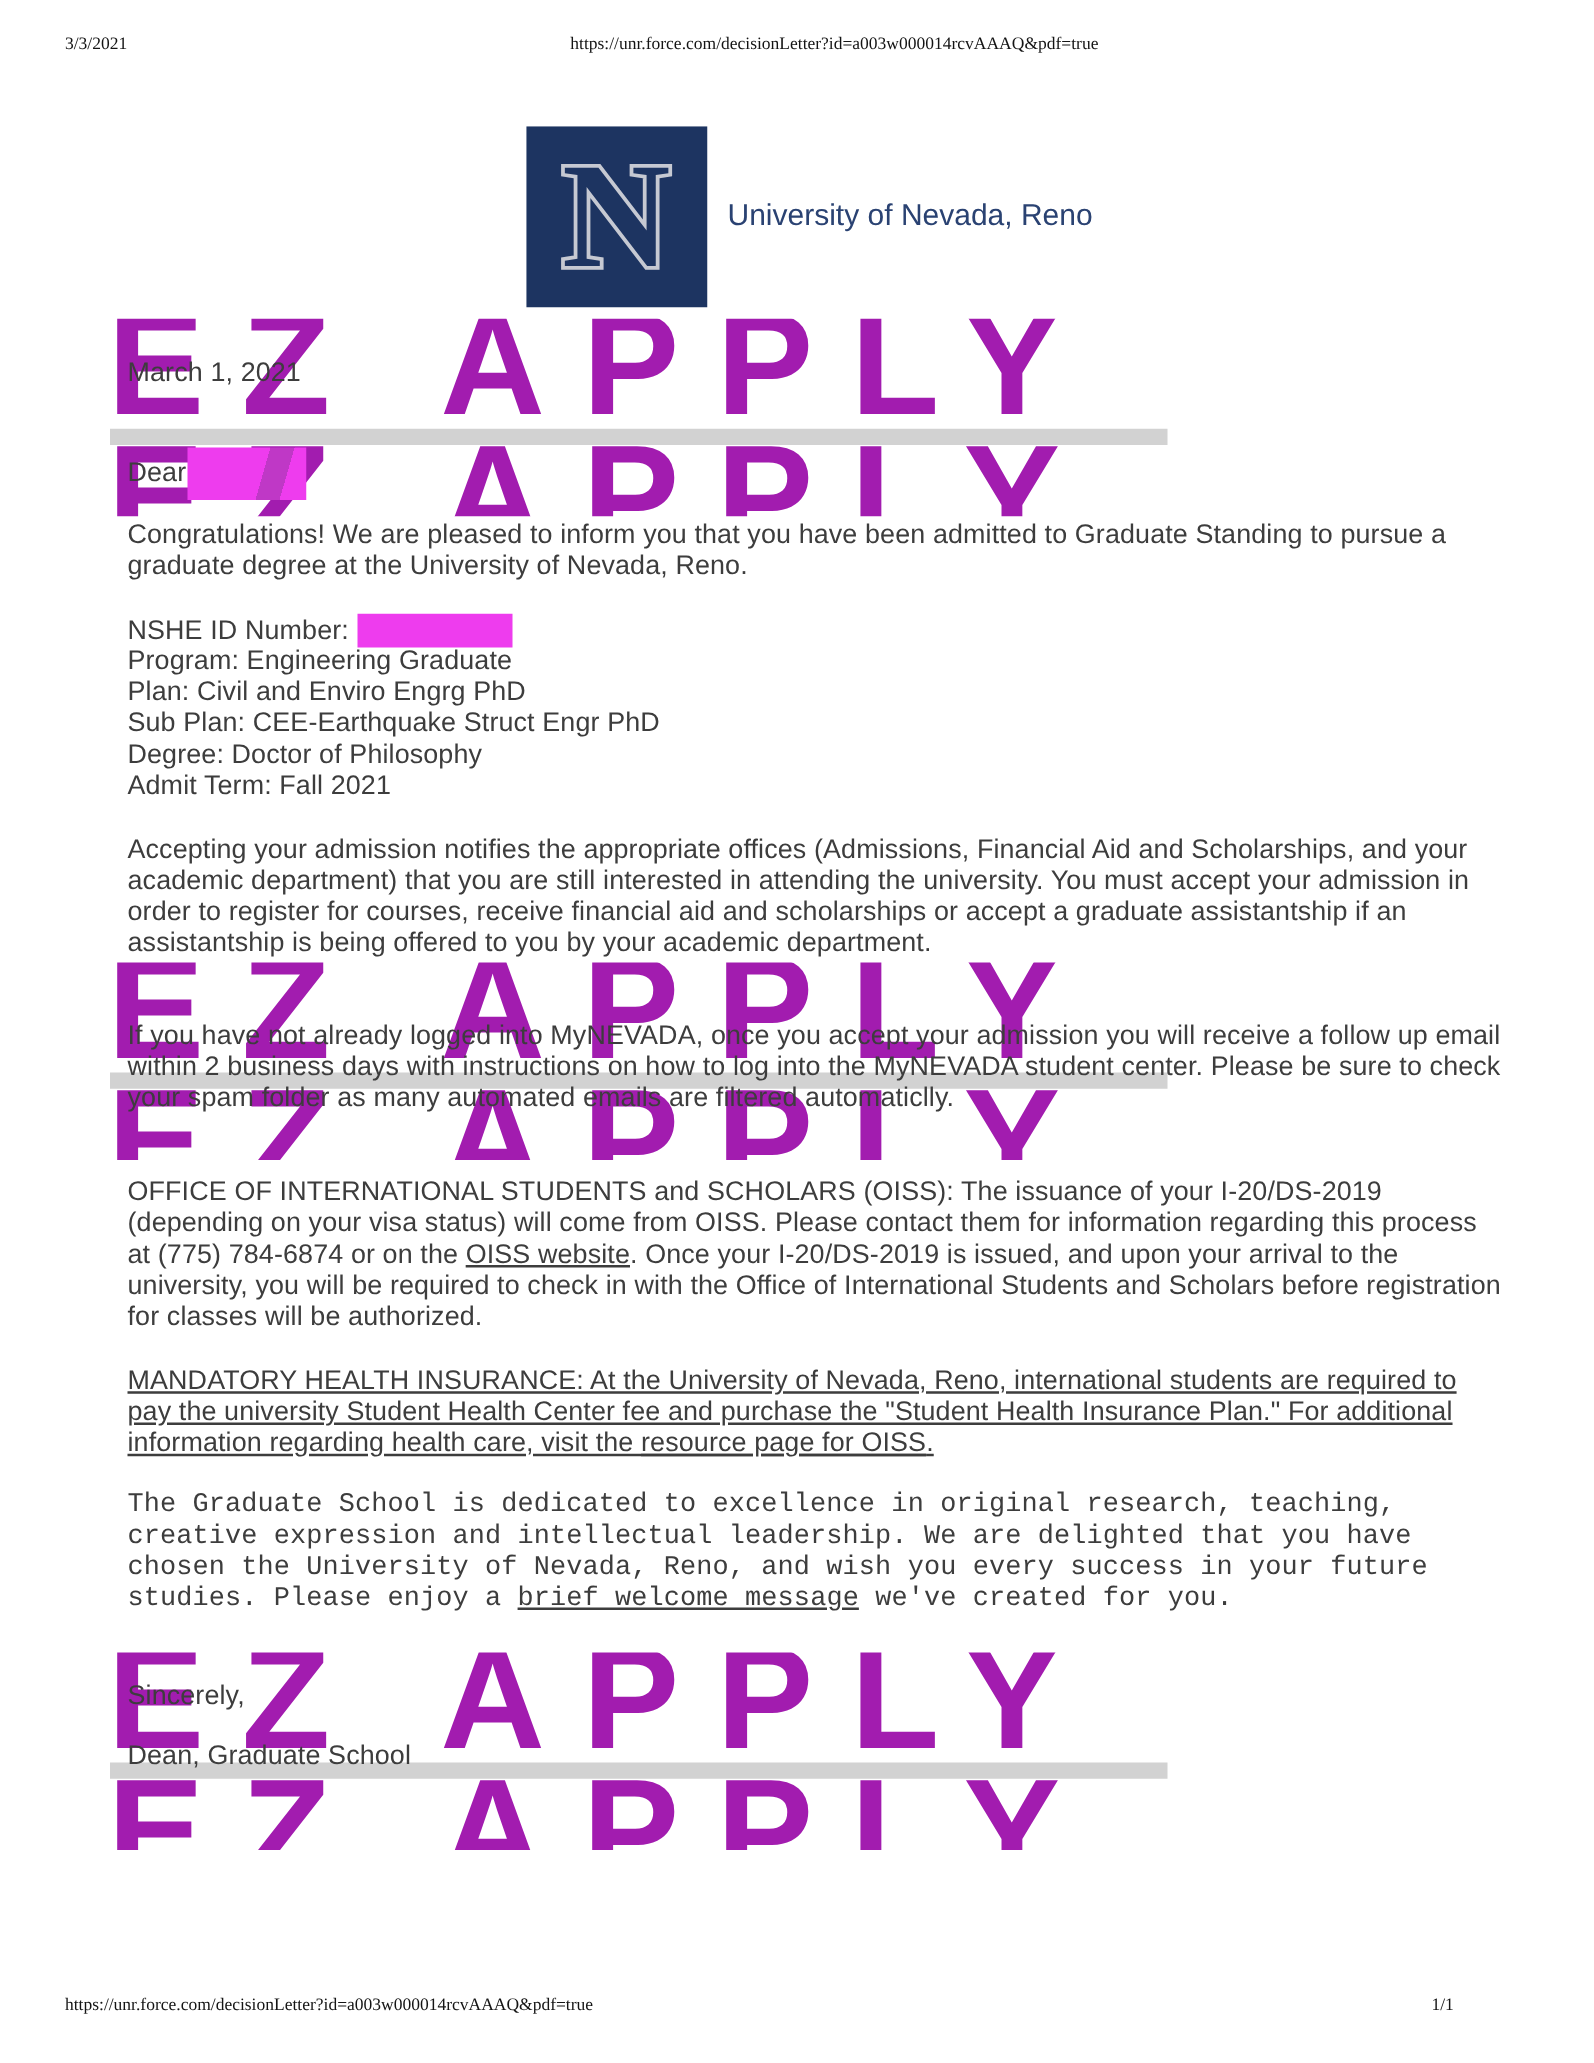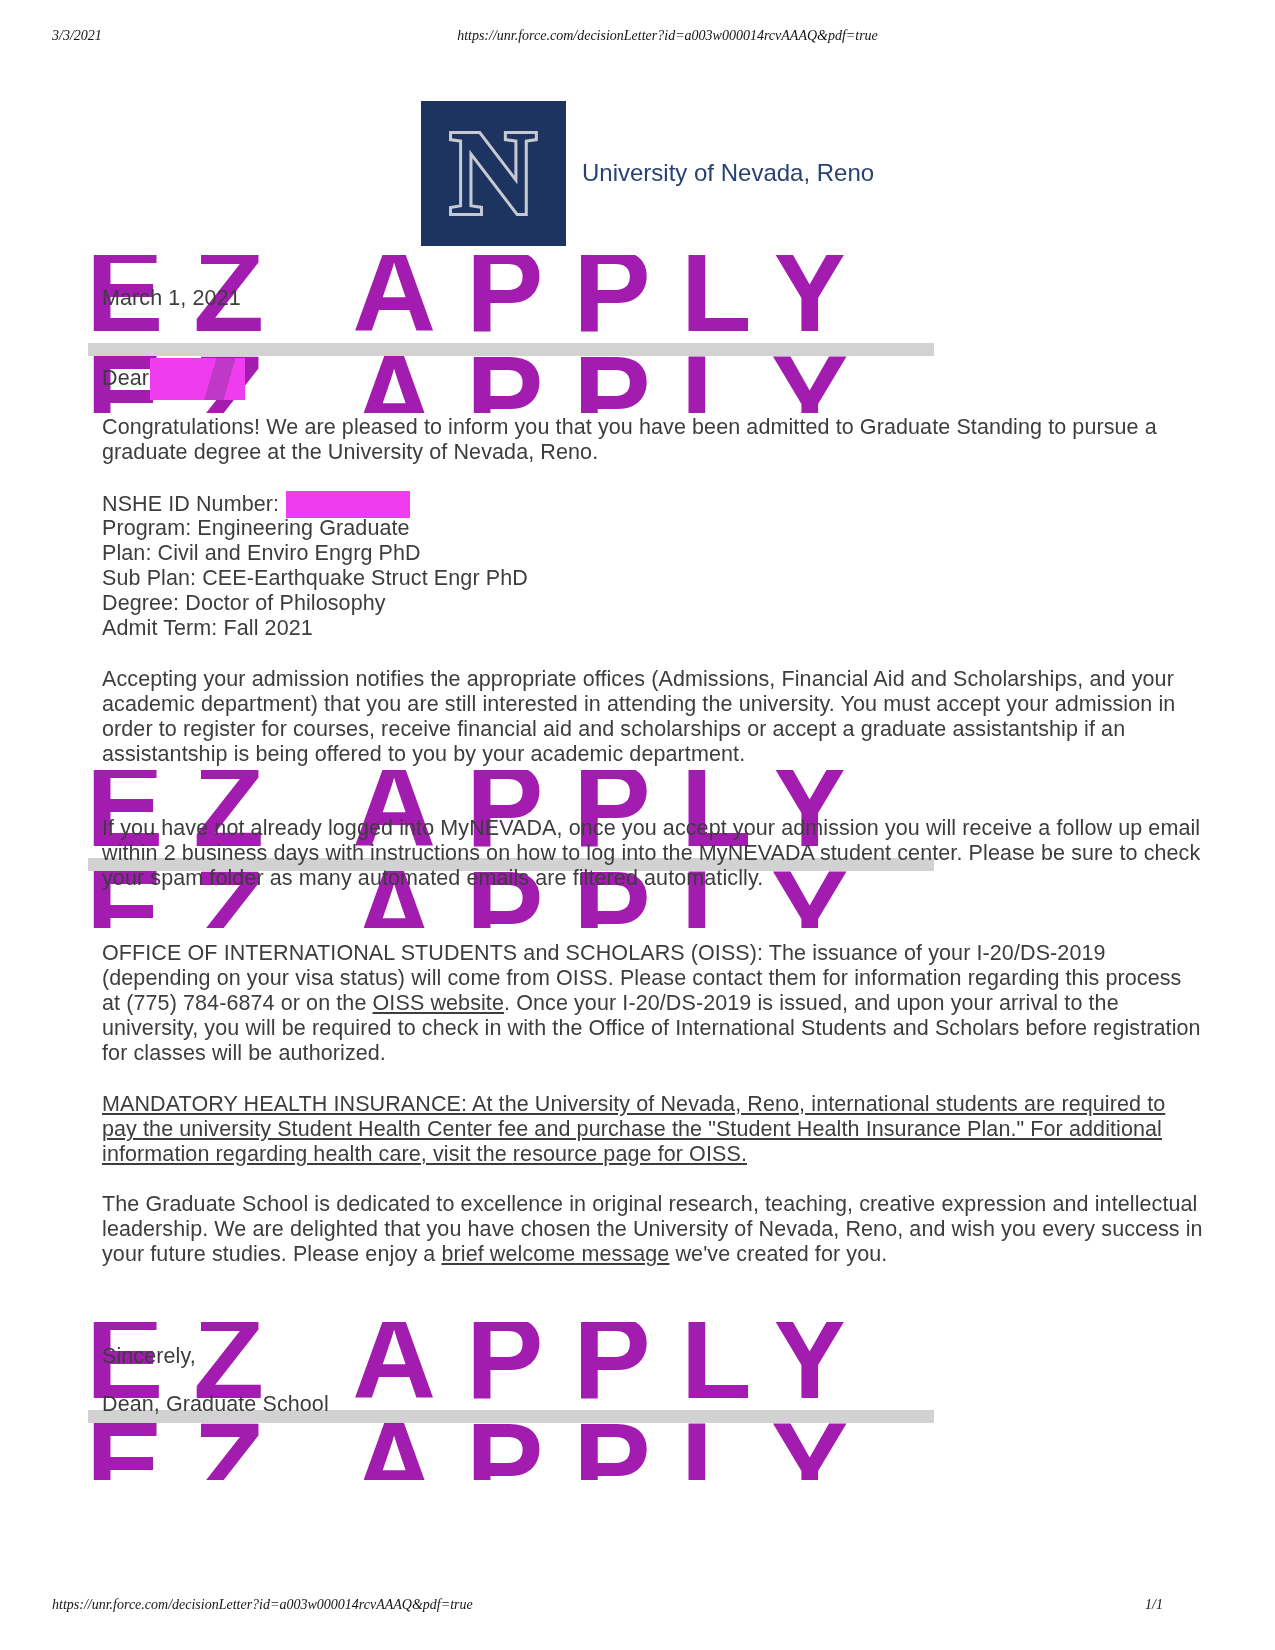--- a/index.html
+++ b/index.html
@@ -1,20 +1,20 @@
 <!DOCTYPE html>
 <html><head>
 <meta charset="utf-8">
 <style>
   html,body{margin:0;padding:0;background:#ffffff;}
   .page{position:relative;width:1275px;height:1650px;background:#ffffff;overflow:hidden;
         font-family:"Liberation Sans",sans-serif;}
 
   
-  .print-meta{font-family:"Liberation Serif",serif;font-size:14px;color:#141414;font-style:italic;}
+  .print-meta{font-family:"Liberation Serif",serif;font-size:14px;color:#141414;}
   .header-date{position:absolute;left:52px;top:28px;}
   .header-url{position:absolute;left:60px;right:0;top:28px;text-align:center;}
   .footer-url{position:absolute;left:52px;top:1597px;}
   .footer-page{position:absolute;right:112px;top:1597px;}
 
   
   .logo-block{position:absolute;left:421px;top:101px;width:145px;height:145px;}
   .wordmark{position:absolute;left:582px;top:159px;font-size:24px;color:#2a4272;}
 
   
@@ -34,21 +34,21 @@
   #letter-date{top:286px;}
   #salutation{top:358px;height:42px;}
   #salutation .sal-word{position:absolute;left:0;top:8px;}
   #intro-paragraph{top:415px;}
   #admission-details{top:491px;}
   .detail-line{height:25px;}
   .body-par-0{top:667px;}
   .body-par-1{top:816px;}
   .body-par-2{top:941px;}
   .body-par-3{top:1092px;text-decoration:underline;}
-  .body-par-4{top:1192px;}
+  .body-par-4{top:1192px;font-family:Liberation Mono, monospace;}
   #closing{top:1344px;}
   #signature{top:1392px;}
 
   .doc-link{color:#3d3d3d;text-decoration:underline;cursor:pointer;}
 
   
   .redact-name{position:absolute;left:48px;top:0;width:95px;height:42px;z-index:1;
      background:linear-gradient(106deg,#ee3cee 62%,#bf38c6 62%,#bf38c6 80%,#ee3cee 80%);}
   .redact-id{display:inline-block;width:124px;height:27px;background:#ee3cee;
      vertical-align:-7px;margin-left:7px;}

